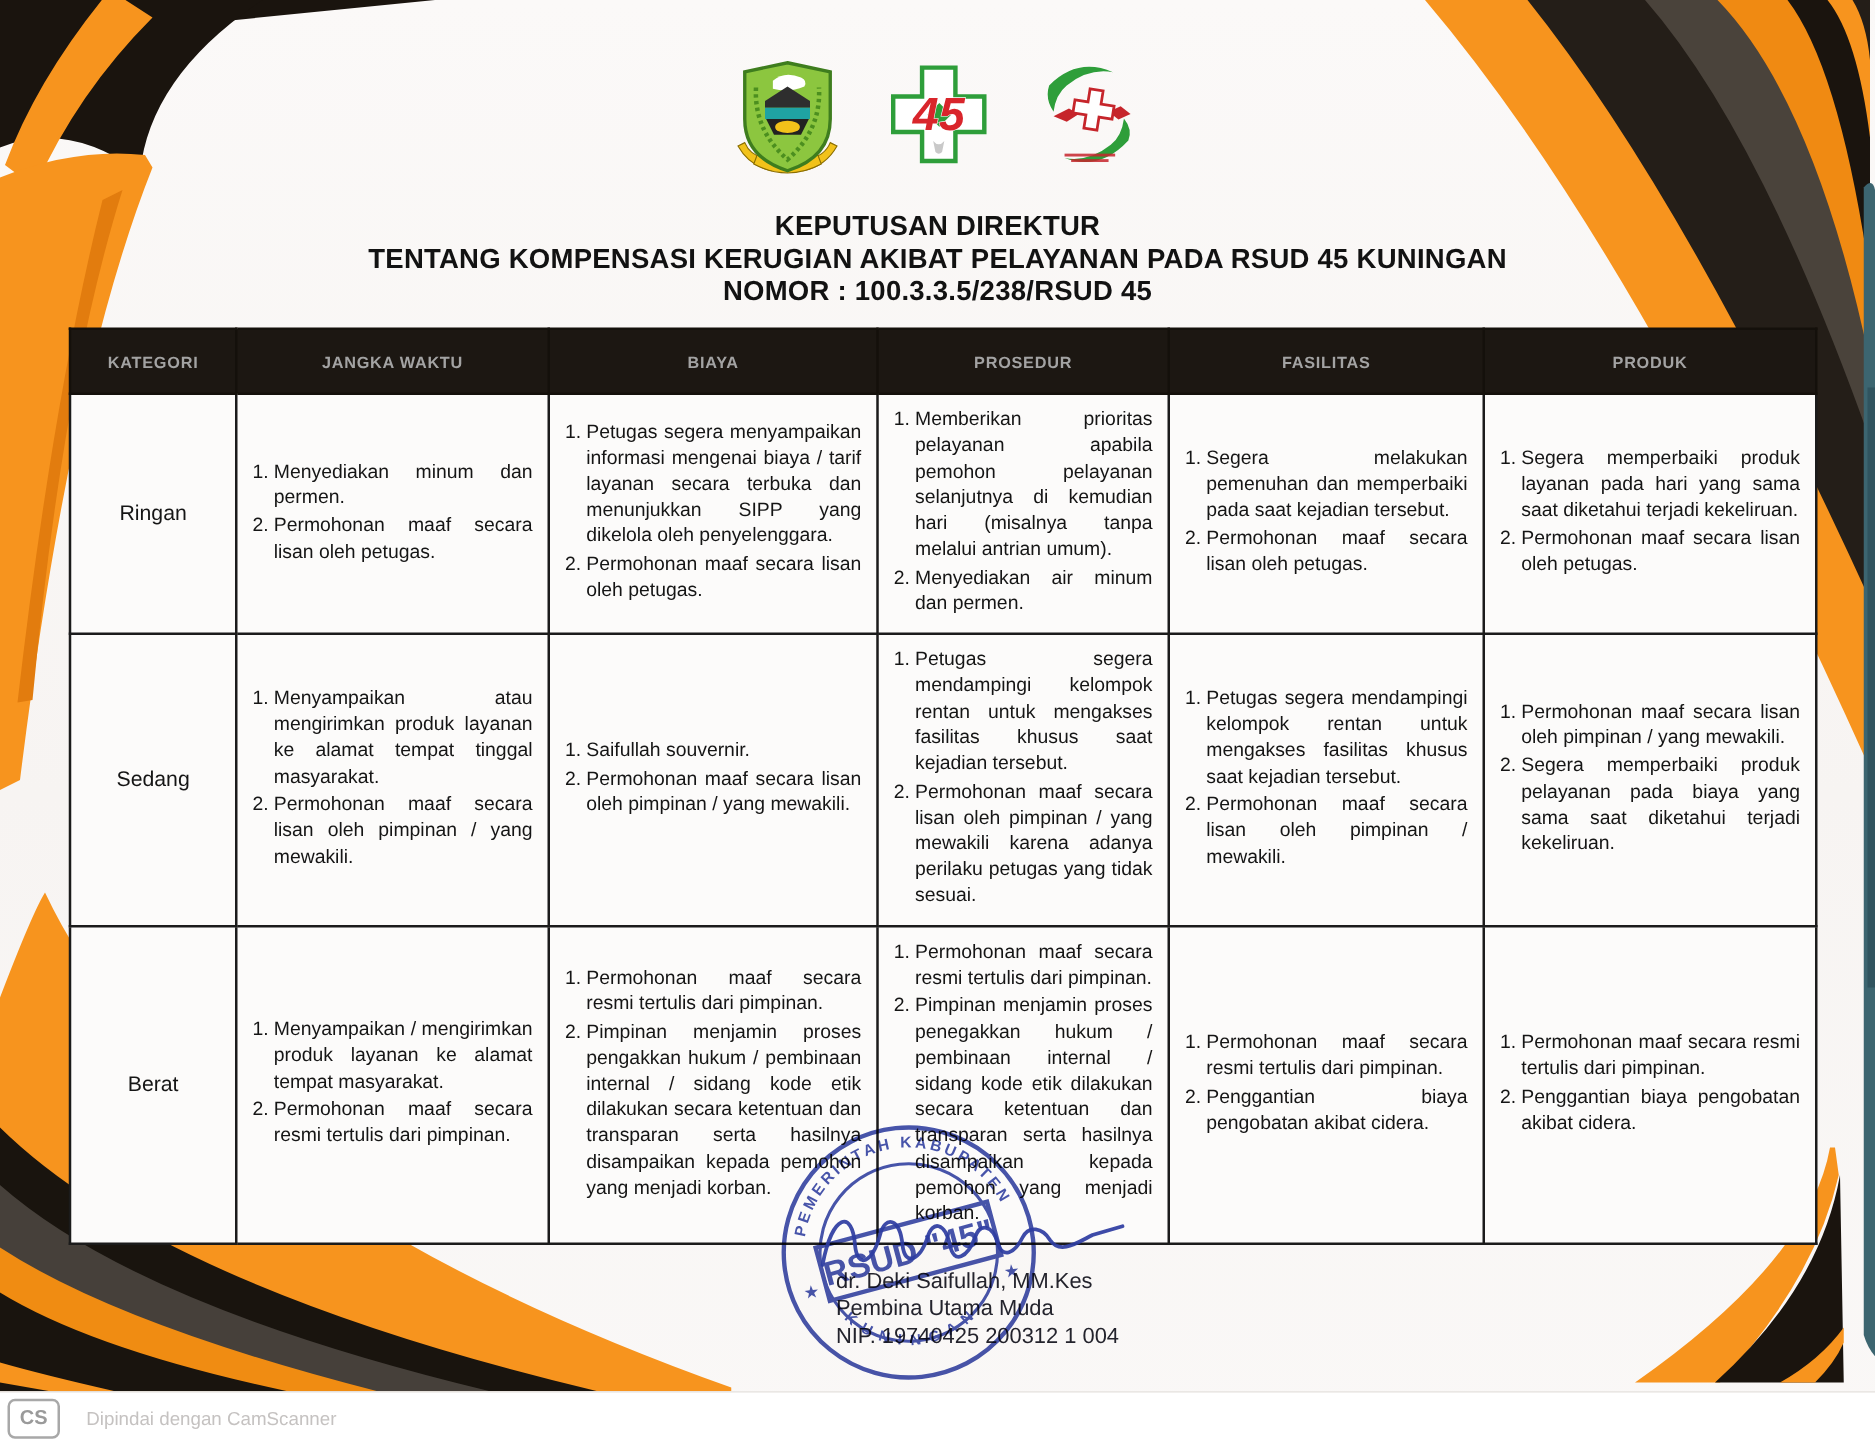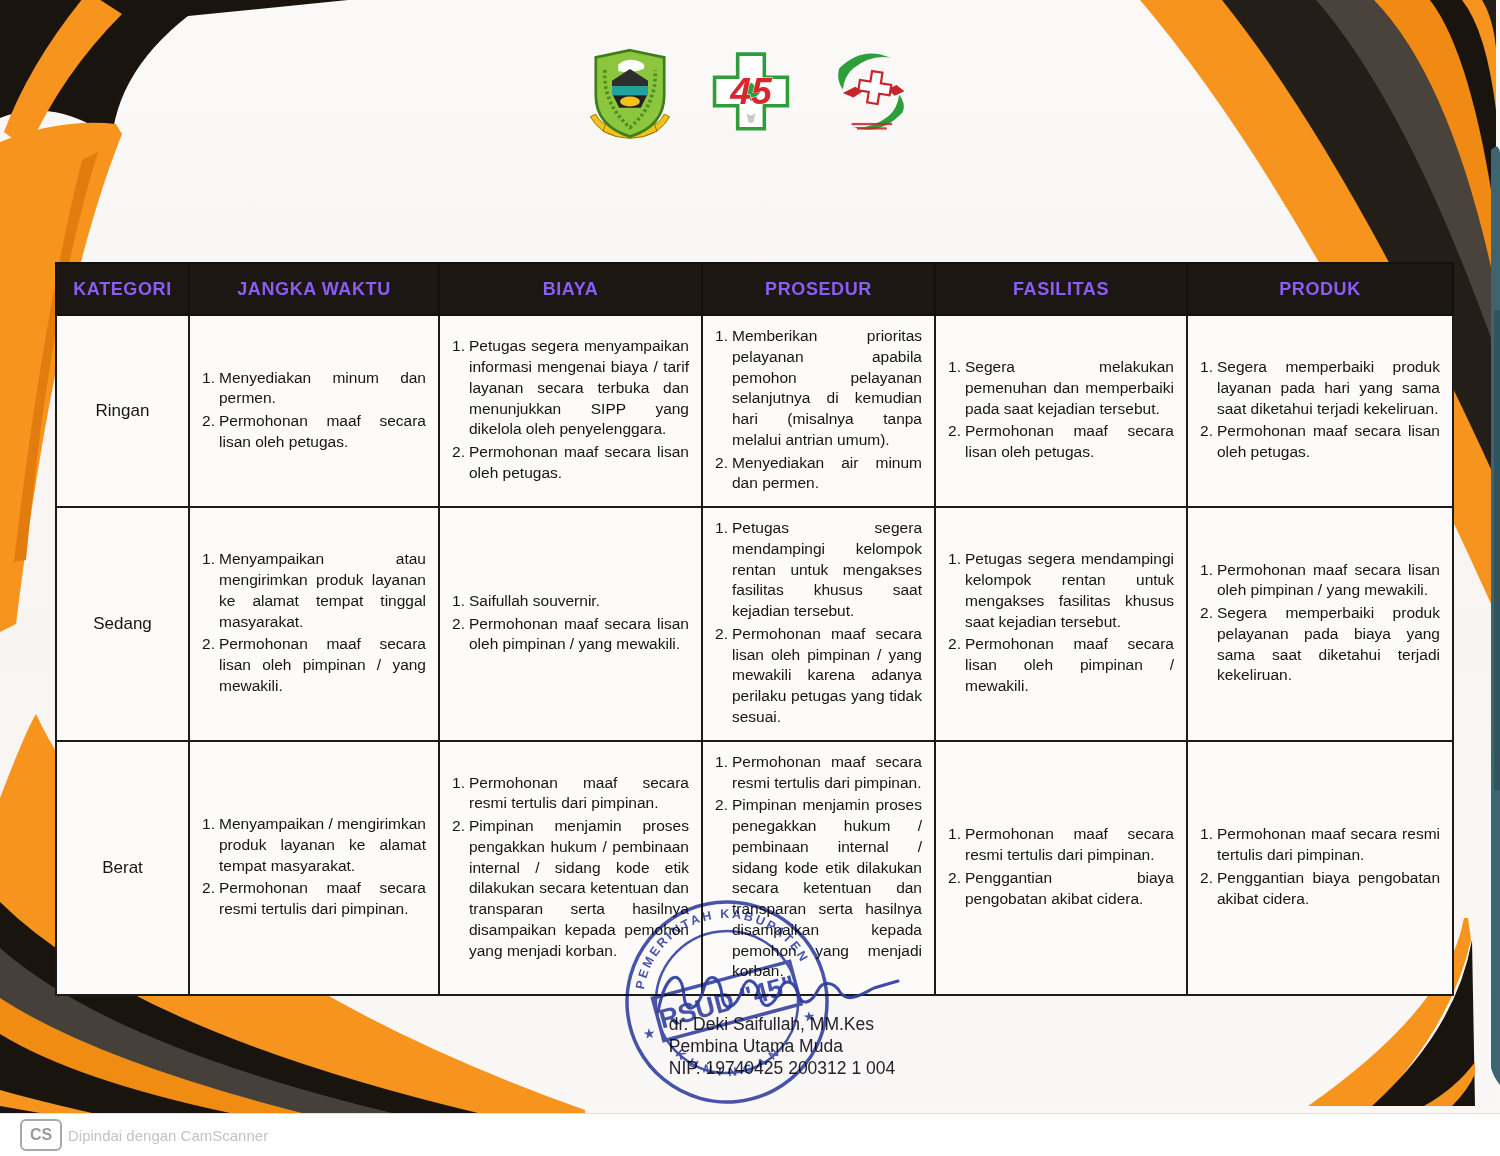--- a/index.html
+++ b/index.html
@@ -16,21 +16,21 @@
 
   
   .title-block { position:absolute; top:168px; left:0; width:100%; text-align:center;
                  z-index:2; color:#121212; font-weight:bold; }
   .title-block div { font-size:22px; line-height:26px; letter-spacing:.2px; }
 
   
   .comp-table { position:absolute; left:55px; top:262px; width:1397px; z-index:2;
                 border-collapse:collapse; table-layout:fixed; }
   .comp-table th {
-    background:#1c1712; color:#8b5cf6; font-size:18px; font-weight:bold; letter-spacing:.6px;
+    background:#1c1712; color:#a3a3a3; font-size:13px; font-weight:bold; letter-spacing:.6px;
     height:48px; border:2px solid #14100b; text-align:center;
   }
   .comp-table td {
     border:2px solid #1b1b1b; background:#fcfbfa; vertical-align:middle;
     padding:10px 12px; color:#151515;
   }
   .r1 td { height:168px; } .r2 td { height:188px; } .r3 td { height:202px; }
   td.cat { text-align:center; font-size:17px; }
   .cell-list { counter-reset:li; font-size:15.5px; line-height:1.34; }
   .item { position:relative; padding-left:17px; text-align:justify; margin-bottom:2px; }
@@ -42,21 +42,21 @@
   .sig-bottom { position:absolute; top:1013px; left:782px; transform:translateX(-50%);
              text-align:left; z-index:3; color:#23232c; font-size:17.5px; line-height:22px; }
   .stamp-svg { position:absolute; left:619px; top:894px; width:216px; height:216px;
                z-index:4; opacity:.88; mix-blend-mode:multiply; pointer-events:none; }
   .sign-svg  { position:absolute; left:648px; top:950px; width:256px; height:96px;
                z-index:4; opacity:.92; pointer-events:none; }
 
   
   .footer { position:absolute; left:0; bottom:0; width:100%; height:43px; background:#ffffff;
             border-top:1px solid #e3dfdc; z-index:6; display:flex; align-items:center;
-            padding-left:20px; gap:6px; box-sizing:border-box; }
+            padding-left:6px; gap:21px; box-sizing:border-box; }
   .cs-badge { width:38px; height:28px; border:2.5px solid #a8a8a8; border-radius:6px;
               color:#9a9a9a; font-weight:bold; font-size:16px; display:flex;
               align-items:center; justify-content:center; background:#fff; }
   .wm-text { color:#c5c2c1; font-size:15px; }
 </style>
 </head>
 <body>
 
 <div class="page">
 
@@ -123,20 +123,25 @@
       <path d="M44,40 l15,-5 l7,7 l-13,5 Z" fill="#c6252b"></path>
       <path d="M68,46 l11,-5 l9,7 l-11,5 Z" fill="#c6252b"></path>
       <g transform="rotate(9 55 46)">
         <path d="M48,26 h12 v12 h12 v12 h-12 v12 h-12 v-12 h-12 v-12 h12 Z" fill="#ffffff" stroke="#c6252b" stroke-width="2.5"></path>
       </g>
       <rect x="28" y="84" width="46" height="2.6" fill="#c6252b" opacity="0.85"></rect>
       <rect x="34" y="89" width="34" height="2.6" fill="#c6252b" opacity="0.85"></rect>
     </svg>
   </div>
 
+  <div class="title-block">
+    <div>KEPUTUSAN DIREKTUR</div>
+    <div>TENTANG KOMPENSASI KERUGIAN AKIBAT PELAYANAN PADA RSUD 45 KUNINGAN</div>
+    <div>NOMOR : 100.3.3.5/238/RSUD 45</div>
+  </div>
 
   <table class="comp-table">
     <colgroup>
       <col style="width:133px">
         <col style="width:250px">
         <col style="width:263px">
       <col style="width:233px">
         <col style="width:252px">
         <col style="width:266px">
     </colgroup>

